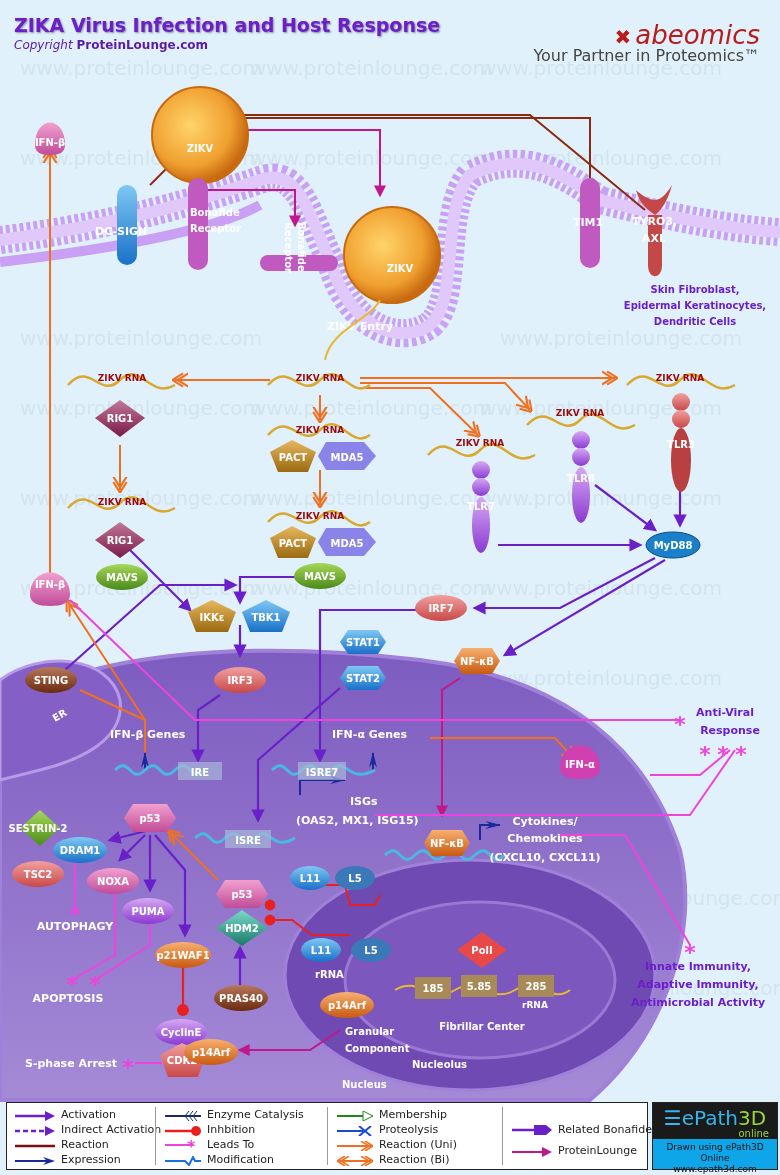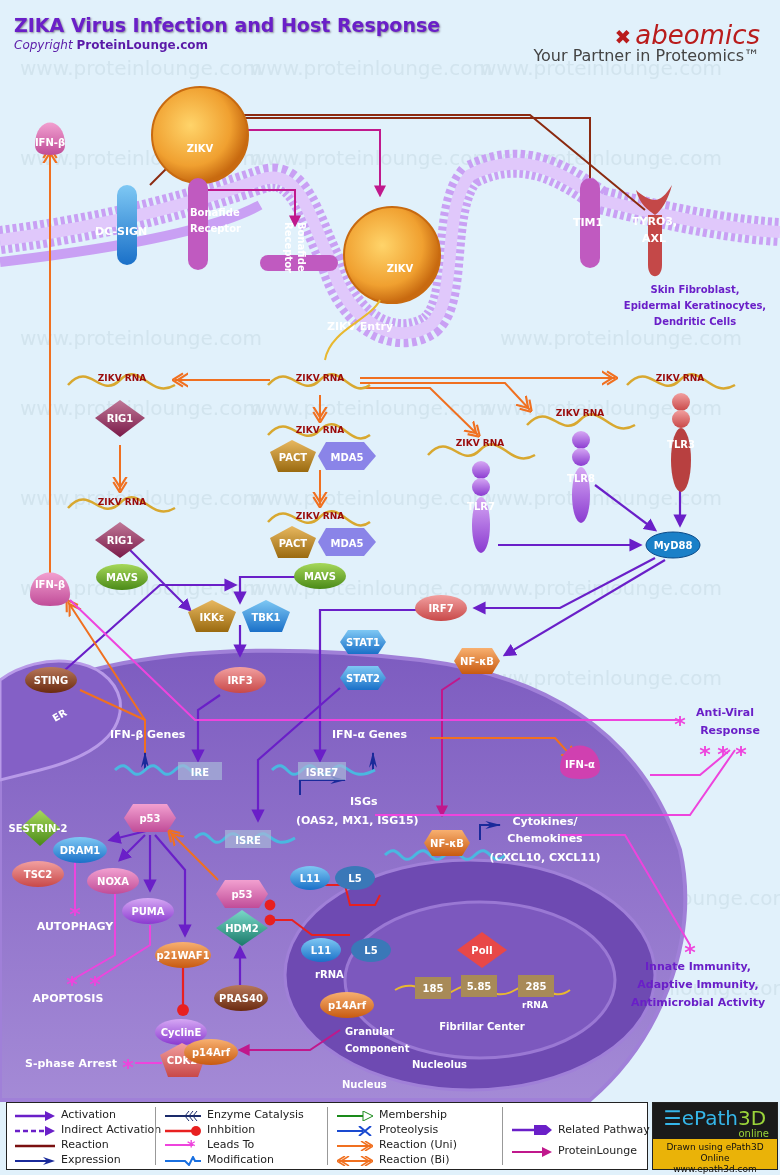--- a/index.html
+++ b/index.html
@@ -13,21 +13,21 @@
   #copyright b{font-weight:bold;}
   #brand{position:absolute;right:20px;top:20px;text-align:right;}
   #brand .logo{font-size:26px;color:#b91c1c;font-style:italic;}
   #brand .logo .x{font-style:normal;font-weight:bold;font-size:20px;margin-right:4px;}
   #brand .tag{font-size:16px;color:#444;margin-top:-4px;}
   #legend{position:absolute;left:6px;top:1102px;width:640px;height:66px;background:#fff;border:1px solid #222;}
   .lcol{position:absolute;top:3px;}
   .litem{height:15px;font-size:11px;color:#222;display:flex;align-items:flex-end;white-space:nowrap;}
   .litem svg{margin-right:6px;flex:none;}
   .lsep{position:absolute;top:4px;width:1px;height:58px;background:#999;}
-  #epath{position:absolute;left:652px;top:1102px;width:124px;height:66px;border:1px solid #222;background:#eab308;}
+  #epath{position:absolute;left:652px;top:1102px;width:124px;height:66px;border:1px solid #222;background:#0ea5e9;}
   #epath .top{height:36px;background:#1a1a1a;color:#35b6e9;font-size:20px;text-align:center;line-height:30px;position:relative;}
   #epath .top .on{position:absolute;right:8px;bottom:1px;font-size:10px;color:#9bd53a;line-height:9px;}
   #epath .top .d3{color:#9bd53a;}
   #epath .bot{font-size:9px;text-align:center;color:#111;line-height:11px;padding-top:3px;}
 </style>
 </head>
 <body>
 
 <svg id="diagram" width="780" height="1175" viewBox="0 0 780 1175">
   <defs>
@@ -616,21 +616,21 @@
         <span>Reaction (Bi)</span>
       </div>
   </div>
   <div class="lsep" style="left:495px;"></div>
   <div class="lcol" style="left:505px;top:18px;">
     <div class="litem">
         <svg width="40" height="12">
           <line x1="0" y1="6" x2="22" y2="6" stroke="#6a1fc8" stroke-width="2.5"></line>
           <path d="M22,1 L34,1 L40,6 L34,11 L22,11 z" fill="#6a1fc8"></path>
         </svg>
-        <span>Related Pathway</span>
+        <span>Related Bonafide</span>
       </div>
     <div class="litem" style="margin-top:6px;">
         <svg width="40" height="10">
           <line x1="0" y1="5" x2="32" y2="5" stroke="#c0188c" stroke-width="2"></line>
           <path d="M30,0 L40,5 L30,10 z" fill="#c0188c"></path>
         </svg>
         <span>ProteinLounge</span>
       </div>
   </div>
 </div>

